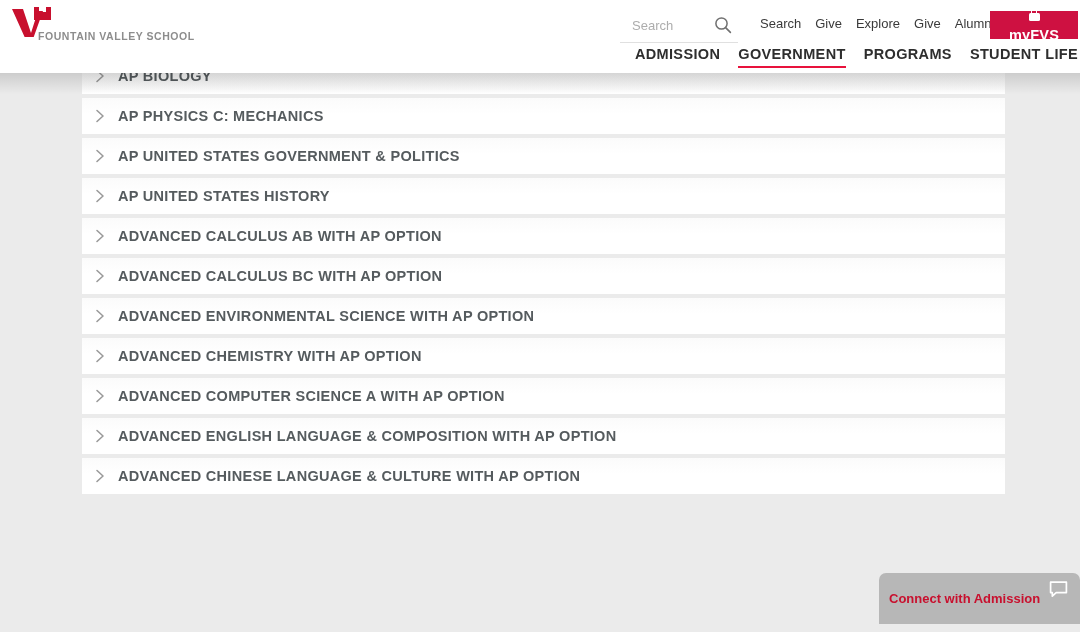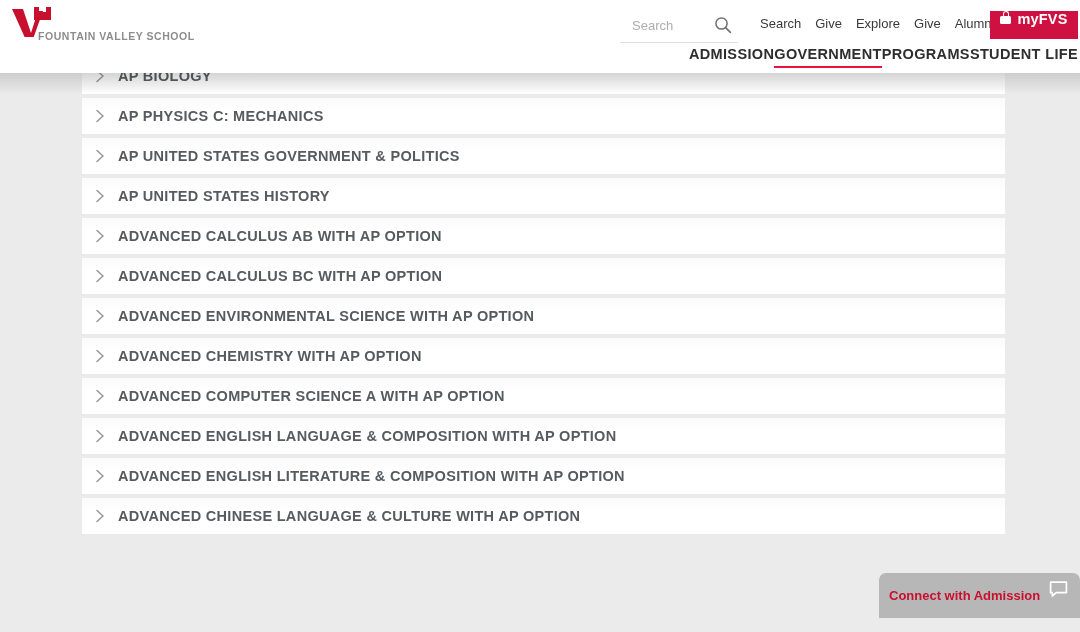--- a/index.html
+++ b/index.html
@@ -103,23 +103,25 @@
   }
 
   .myfvs-btn {
     position: absolute;
     left: 990px;
     top: 11px;
     width: 88px;
     height: 28px;
     background: #ce1141;
     display: flex;
+    align-items: center;
     justify-content: center;
     gap: 6px;
     cursor: pointer;
+    flex-direction: column;
   }
   .myfvs-label {
     color: #ffffff;
     font-size: 14.5px;
     font-weight: 700;
     letter-spacing: 0.2px;
     font-family: "Liberation Sans", sans-serif;
   }
   .lock-icon {
     width: 11px;
@@ -148,20 +150,21 @@
     border-radius: 1.5px;
   }
 
   
   .main-nav {
     position: absolute;
     right: 2px;
     top: 46px;
     display: flex;
     align-items: flex-start;
+    gap: 18px;
   }
   .main-nav-item {
     position: relative;
     font-size: 14.5px;
     font-weight: 700;
     letter-spacing: 0.35px;
     color: #2e2e2e;
     text-decoration: none;
     white-space: nowrap;
     padding-bottom: 6px;
@@ -232,21 +235,21 @@
     white-space: nowrap;
     font-family: "Liberation Sans", sans-serif;
   }
 
   
   .chat-widget {
     position: absolute;
     left: 879px;
     top: 573px;
     width: 201px;
-    height: 45px;
+    height: 51px;
     background: #b7b7b7;
     border-radius: 7px 7px 0 0;
     display: flex;
     align-items: center;
     z-index: 40;
     cursor: pointer;
   }
   .chat-label {
     margin-left: 10px;
     font-size: 13px;
@@ -371,26 +374,20 @@
       <div class="acc-row">
         <svg class="chev-icon" viewBox="0 0 14 14">
           <path d="M4 1.5 L10 7 L4 12.5" fill="none" stroke="#9a9a9a" stroke-width="1.6" stroke-linecap="round" stroke-linejoin="round"></path>
         </svg>
         <span class="acc-label">ADVANCED ENGLISH LANGUAGE &amp; COMPOSITION WITH AP OPTION</span>
       </div>
       <div class="acc-row">
         <svg class="chev-icon" viewBox="0 0 14 14">
           <path d="M4 1.5 L10 7 L4 12.5" fill="none" stroke="#9a9a9a" stroke-width="1.6" stroke-linecap="round" stroke-linejoin="round"></path>
         </svg>
-        <span class="acc-label">ADVANCED ENGLISH LITERATURE &amp; COMPOSITION WITH AP OPTION</span>
-      </div>
-      <div class="acc-row">
-        <svg class="chev-icon" viewBox="0 0 14 14">
-          <path d="M4 1.5 L10 7 L4 12.5" fill="none" stroke="#9a9a9a" stroke-width="1.6" stroke-linecap="round" stroke-linejoin="round"></path>
-        </svg>
         <span class="acc-label">ADVANCED CHINESE LANGUAGE &amp; CULTURE WITH AP OPTION</span>
       </div>
     </div>
 </div>
 
 <div class="chat-widget">
   <span class="chat-label">Connect with Admission</span>
   <svg class="chat-bubble-icon" viewBox="0 0 19 17">
     <path d="M1.6 1.2 H17.4 V11.6 H7.2 L3.3 15.2 V11.6 H1.6 Z" fill="none" stroke="#ffffff" stroke-width="1.7" stroke-linejoin="round"></path>
   </svg>

